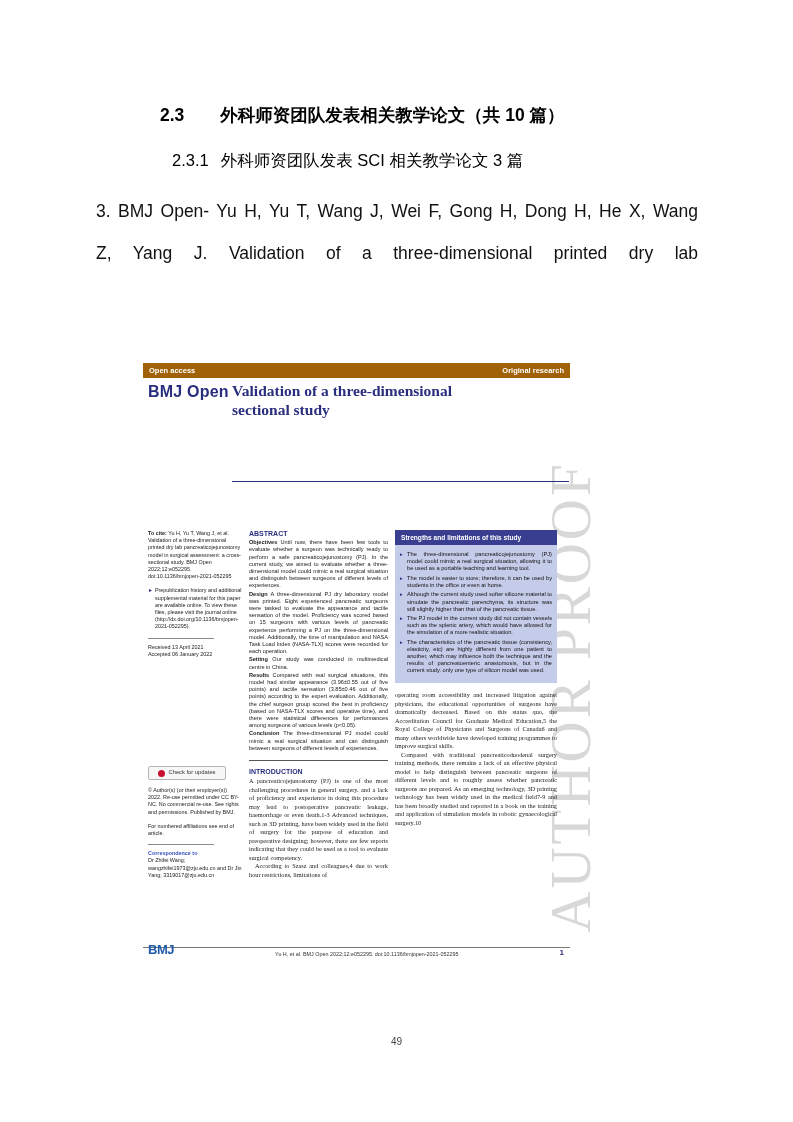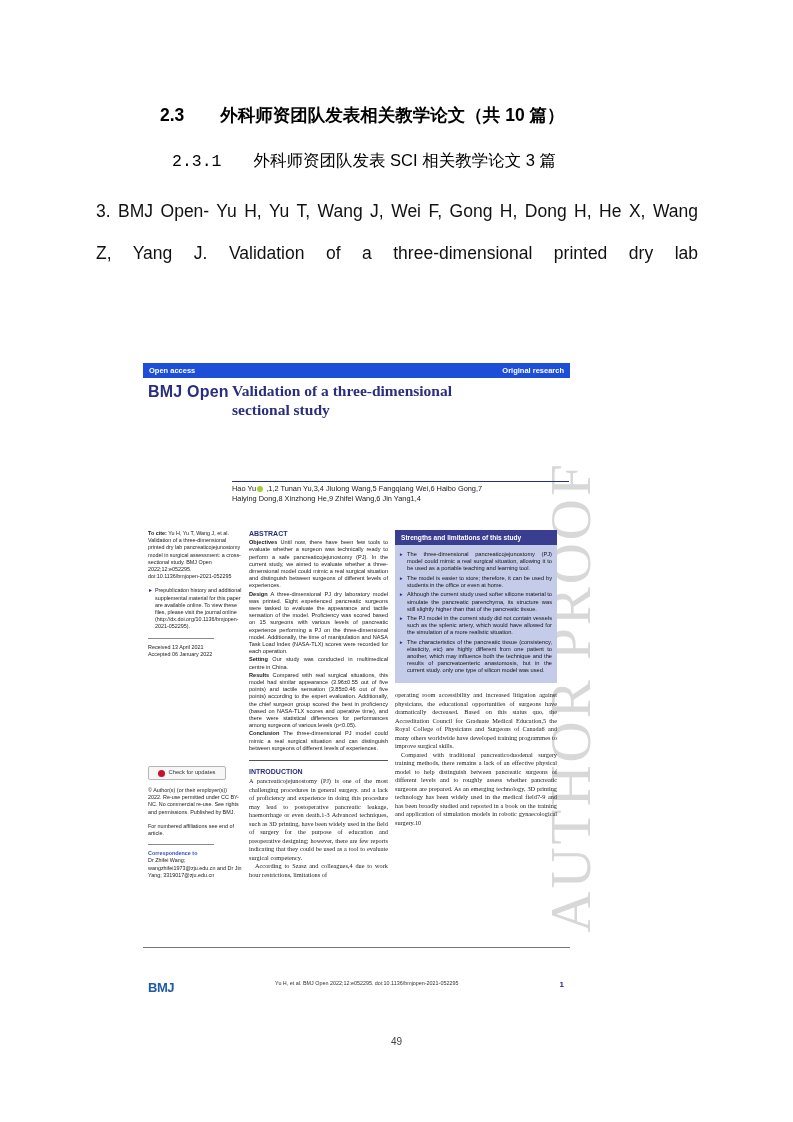--- a/index.html
+++ b/index.html
@@ -6,39 +6,39 @@
   html,body { background:#ffffff; }
   body {
     width:793px; height:1122px; position:relative; overflow:hidden;
     font-family:"Liberation Sans", sans-serif; color:#1a1a1a;
   }
 
   
   .doc-h1 { position:absolute; left:160px; top:103px; font-size:17.5px; font-weight:bold; color:#000; }
   .doc-h1 .num { margin-right:36px; }
   .doc-h2 { position:absolute; left:172px; top:150px; font-size:16.5px; font-weight:400; color:#000; }
-  .doc-h2 .num { margin-right:32px;font-family:Liberation Mono, monospace; }
+  .doc-h2 .num { margin-right:12px; }
   .cite-para { position:absolute; left:96px; top:190px; width:602px; font-size:17.5px; color:#111; }
   .cite-line { height:42px; line-height:42px; text-align:justify; text-align-last:justify; overflow:hidden; }
   .cite-line.last { text-align-last:left; }
   .page-num { position:absolute; top:1036px; left:0; width:100%; text-align:center; font-size:10px; color:#444; }
 
   
   .watermark {
     position:absolute; left:570px; top:697px; z-index:1;
     transform:translate(-50%,-50%) rotate(-90deg);
     font-family:"Liberation Serif", serif;
     font-size:57px; letter-spacing:3px; white-space:nowrap;
     color:#d8d8d8; font-weight:400;
   }
 
   
   .paper { position:absolute; left:143px; top:363px; width:427px; height:612px; z-index:2; }
   .topbar {
-    position:absolute; left:0; top:0; width:427px; height:15px; background:#1d4ed8;
+    position:absolute; left:0; top:0; width:427px; height:15px; background:#a16207;
     color:#fff; font-size:7.5px; font-weight:bold; display:flex; justify-content:space-between;
     align-items:center; padding:0 6px;
   }
   .journal-logo { position:absolute; left:5px; top:20px; font-size:16px; font-weight:bold; color:#2a2e7e; letter-spacing:0.2px; }
   .paper-title {
     position:absolute; left:89px; top:18px; width:335px;
     font-family:"Liberation Serif", serif; font-weight:bold; font-size:15.5px;
     line-height:19px; color:#2a2e7e;
   }
   .authors-rule { position:absolute; left:89px; top:118px; width:337px; border-top:1.2px solid #2a2e7e; }
@@ -84,21 +84,21 @@
   .box-body li {
     position:relative; padding-left:8px; margin-bottom:2.5px;
     font-size:5.7px; line-height:7.1px; text-align:justify; color:#111;
   }
   .box-body li::before { content:"►"; position:absolute; left:0; top:0; font-size:4.6px; color:#2a2e7e; }
   .right-body { font-family:"Liberation Serif", serif; font-size:6.3px; line-height:8.5px; text-align:justify; }
   .right-body p.indent { text-indent:6px; }
 
   
   .paper-footer-rule { position:absolute; left:0; top:584px; width:427px; border-top:0.8px solid #777; }
-  .paper-footer { position:absolute; left:0; top:617px; width:427px; display:flex; align-items:flex-start; }
+  .paper-footer { position:absolute; left:0; top:579px; width:427px; display:flex; align-items:flex-end; }
   .bmj-logo { font-size:13px; font-weight:bold; color:#1f5ba9; margin-left:5px; letter-spacing:-0.5px; }
   .footer-cite { flex:1; text-align:center; font-size:5.4px; color:#333; }
   .footer-page { font-size:8px; font-weight:bold; color:#2a2e7e; margin-right:6px; }
 </style>
 </head>
 <body>
 
 <div class="doc-h1">
   <span class="num">2.3</span><span>外科师资团队发表相关教学论文（共 10 篇）</span>
 </div>
@@ -121,24 +121,20 @@
   </div>
 
   <div class="journal-logo">BMJ Open</div>
 
   <div class="paper-title">
     <div>Validation of a three-dimensional</div>
     <div>sectional study</div>
   </div>
 
   <div class="authors-rule"></div>
-  <div class="authors">
-    <span>Hao Yu</span><span class="orcid-icon"></span><span> ,1,2 Tunan Yu,3,4 Jiulong Wang,5 Fangqiang Wei,6 Haibo Gong,7</span><br>
-    <span>Haiying Dong,8 Xinzhong He,9 Zhifei Wang,6 Jin Yang1,4</span>
-  </div>
 
   <div class="columns">
 
     <div class="sidebar">
       <div class="blk">
         <span class="sb-bold">To cite:</span><span> Yu H, Yu T, Wang J, et al. Validation of a three-dimensional printed dry lab pancreaticojejunostomy model in surgical assessment: a cross-sectional study. BMJ Open 2022;12:e052295. doi:10.1136/bmjopen-2021-052295</span>
       </div>
       <div class="blk prepub">
         <span class="tri">►</span>
         <span>Prepublication history and additional supplemental material for this paper are available online. To view these files, please visit the journal online (http://dx.doi.org/10.1136/bmjopen-2021-052295).</span>

